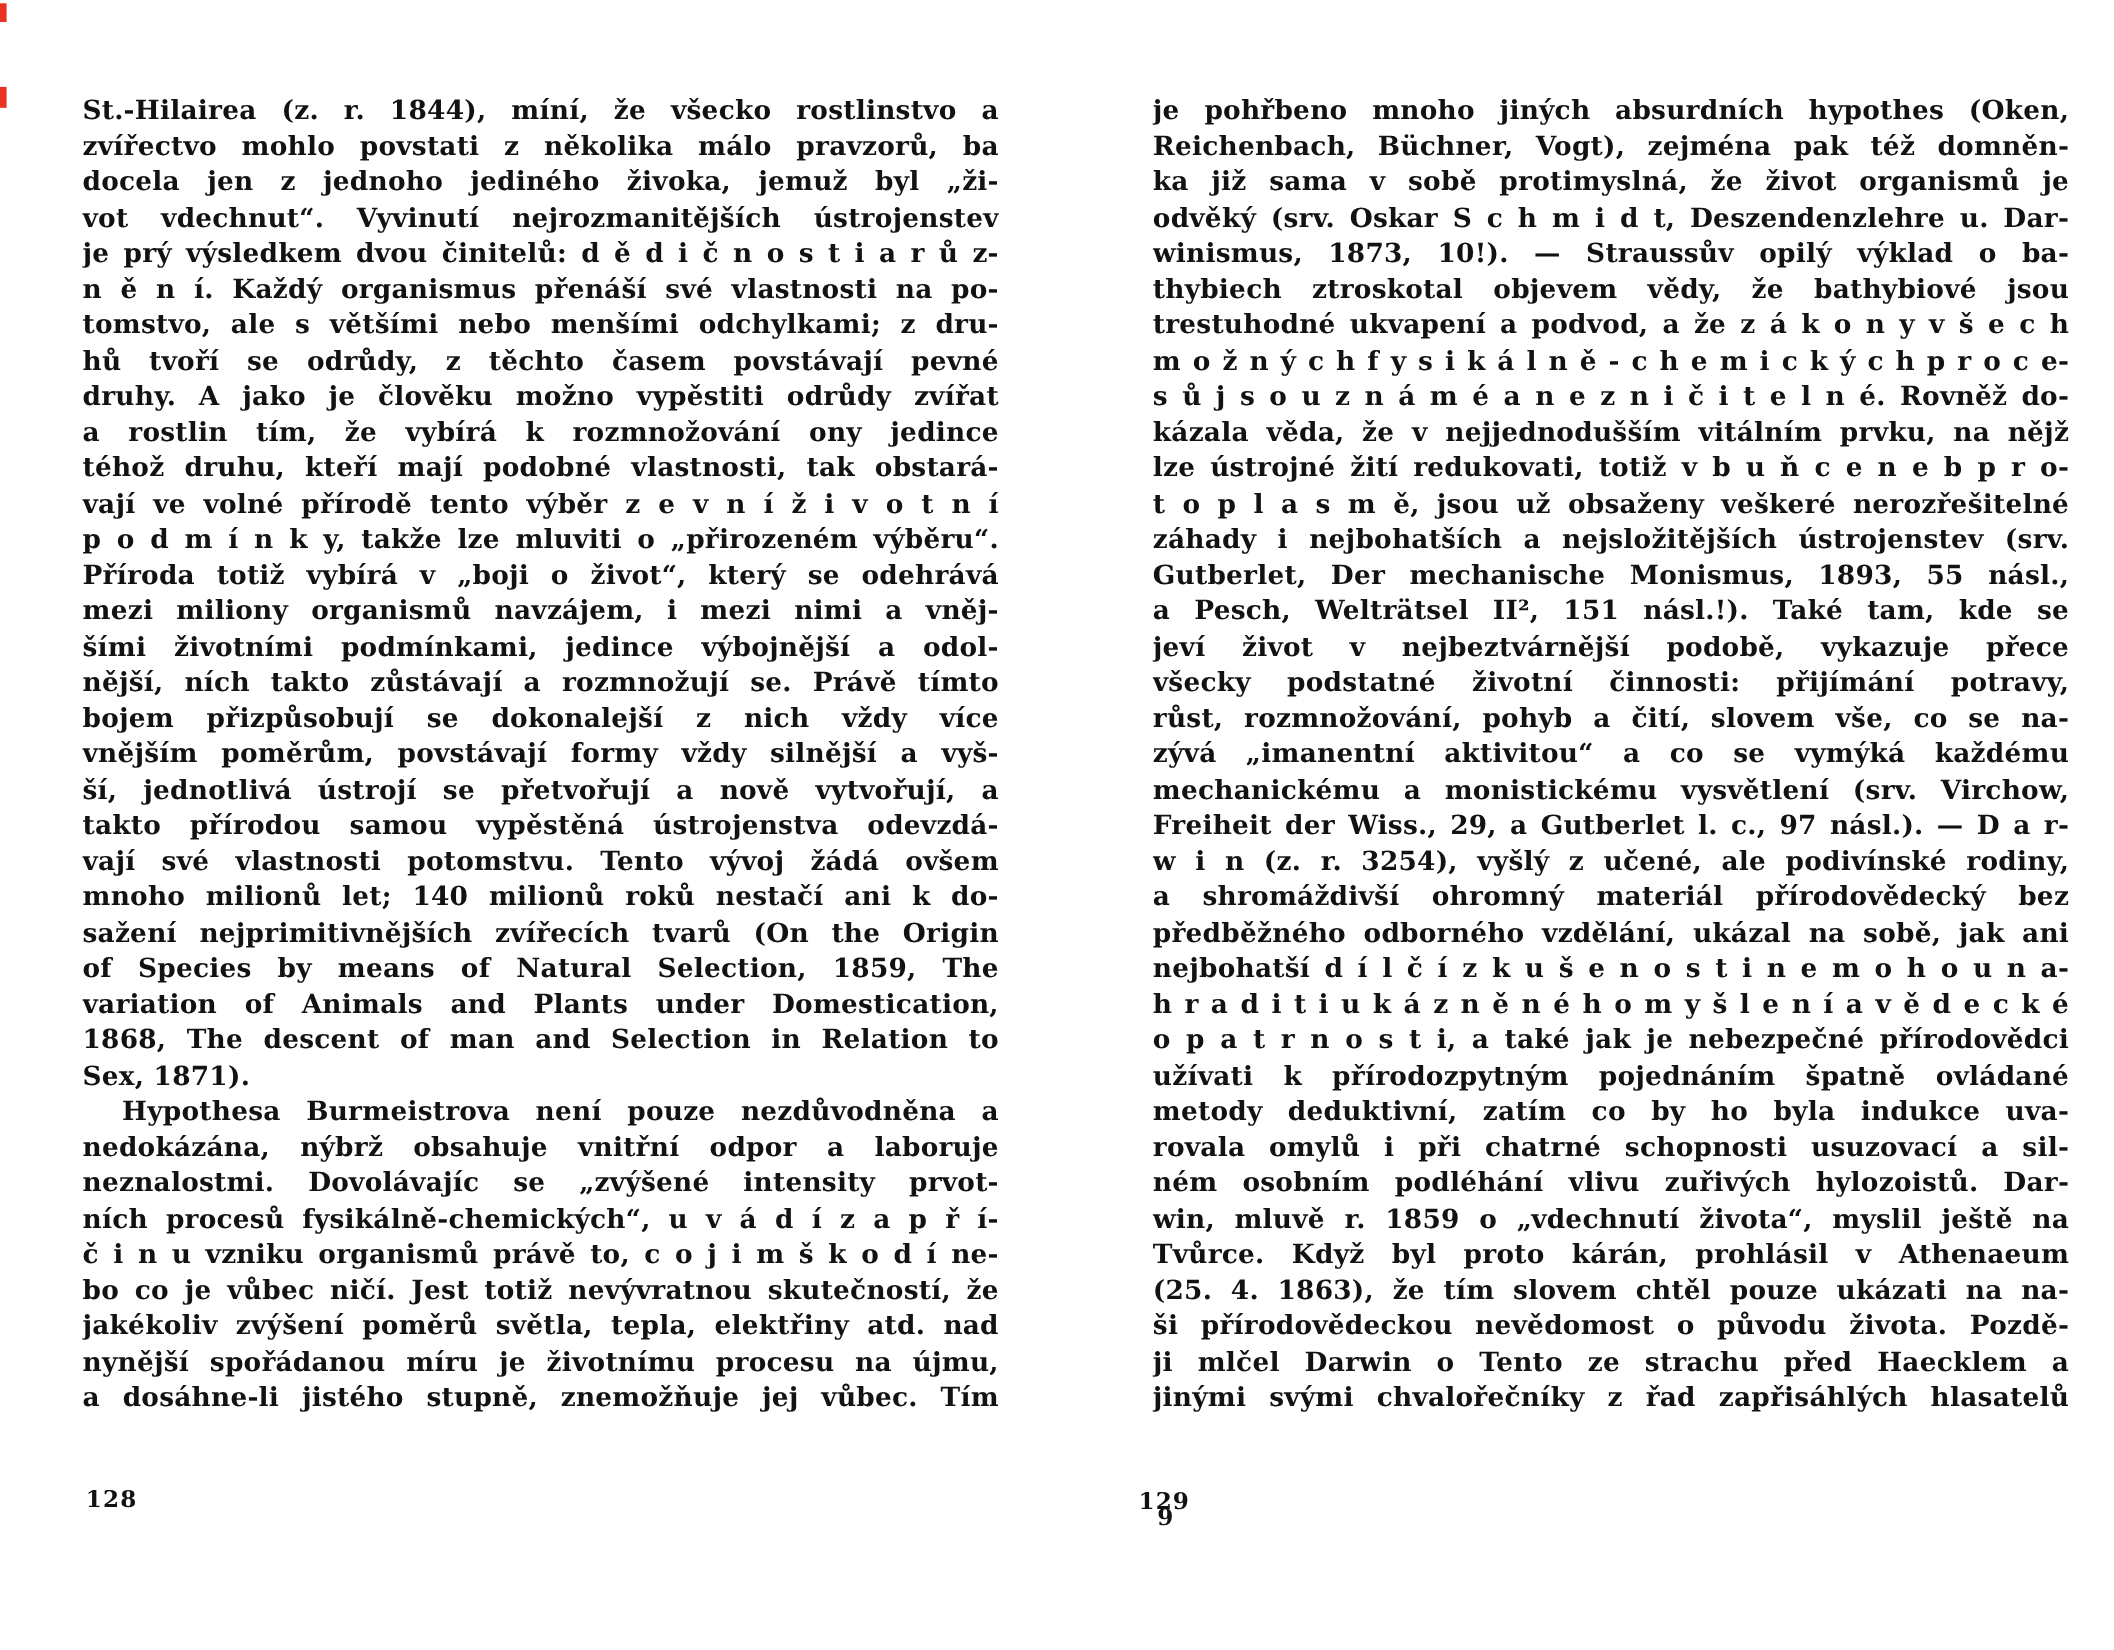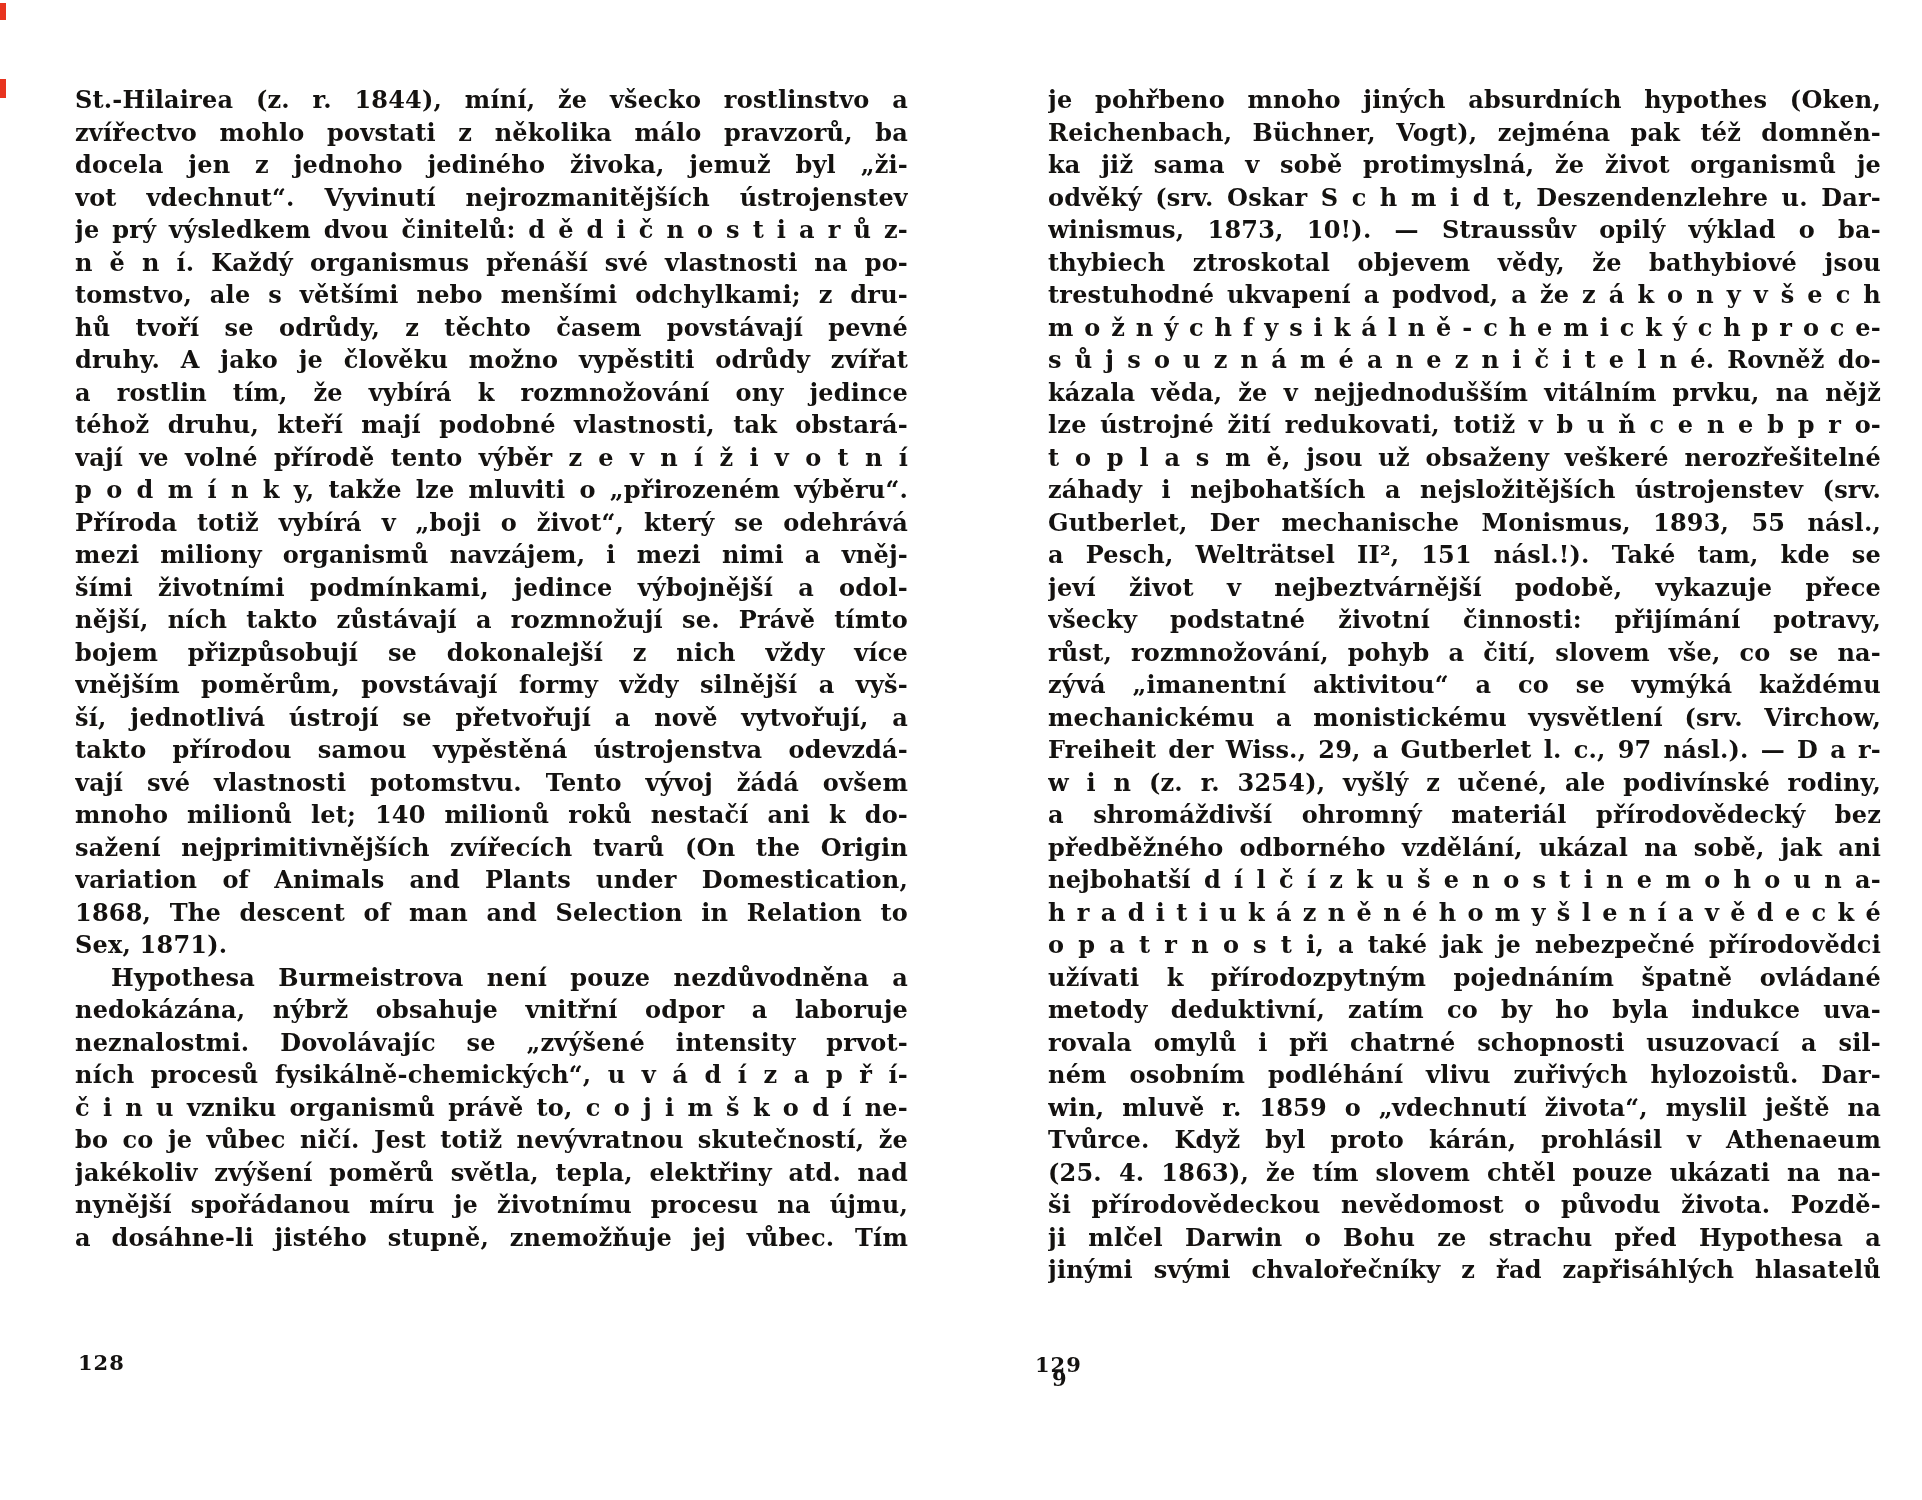--- a/index.html
+++ b/index.html
@@ -65,20 +65,21 @@
       <div class="line">mezi miliony organismů navzájem, i mezi nimi a vněj-</div>
       <div class="line">šími životními podmínkami, jedince výbojnější a odol-</div>
       <div class="line">nější, ních takto zůstávají a rozmnožují se. Právě tímto</div>
       <div class="line">bojem přizpůsobují se dokonalejší z nich vždy více</div>
       <div class="line">vnějším poměrům, povstávají formy vždy silnější a vyš-</div>
       <div class="line">ší, jednotlivá ústrojí se přetvořují a nově vytvořují, a</div>
       <div class="line">takto přírodou samou vypěstěná ústrojenstva odevzdá-</div>
       <div class="line">vají své vlastnosti potomstvu. Tento vývoj žádá ovšem</div>
       <div class="line">mnoho milionů let; 140 milionů roků nestačí ani k do-</div>
       <div class="line">sažení nejprimitivnějších zvířecích tvarů (On the Origin</div>
+      <div class="line">of Species by means of Natural Selection, 1859, The</div>
       <div class="line">variation of Animals and Plants under Domestication,</div>
       <div class="line">1868, The descent of man and Selection in Relation to</div>
       <div class="line end">Sex, 1871).</div>
       <div class="line indent">Hypothesa Burmeistrova není pouze nezdůvodněna a</div>
       <div class="line">nedokázána, nýbrž obsahuje vnitřní odpor a laboruje</div>
       <div class="line">neznalostmi. Dovolávajíc se „zvýšené intensity prvot-</div>
       <div class="line">ních procesů fysikálně-chemických“, u v á d í z a p ř í-</div>
       <div class="line">č i n u vzniku organismů právě to, c o j i m š k o d í ne-</div>
       <div class="line">bo co je vůbec ničí. Jest totiž nevývratnou skutečností, že</div>
       <div class="line">jakékoliv zvýšení poměrů světla, tepla, elektřiny atd. nad</div>
@@ -115,21 +116,21 @@
       <div class="line">h r a d i t i u k á z n ě n é h o m y š l e n í a v ě d e c k é</div>
       <div class="line">o p a t r n o s t i, a také jak je nebezpečné přírodovědci</div>
       <div class="line">užívati k přírodozpytným pojednáním špatně ovládané</div>
       <div class="line">metody deduktivní, zatím co by ho byla indukce uva-</div>
       <div class="line">rovala omylů i při chatrné schopnosti usuzovací a sil-</div>
       <div class="line">ném osobním podléhání vlivu zuřivých hylozoistů. Dar-</div>
       <div class="line">win, mluvě r. 1859 o „vdechnutí života“, myslil ještě na</div>
       <div class="line">Tvůrce. Když byl proto kárán, prohlásil v Athenaeum</div>
       <div class="line">(25. 4. 1863), že tím slovem chtěl pouze ukázati na na-</div>
       <div class="line">ši přírodovědeckou nevědomost o původu života. Pozdě-</div>
-      <div class="line">ji mlčel Darwin o Bohu ze strachu před Hypothesa a</div>
+      <div class="line">ji mlčel Darwin o Tento ze strachu před Haecklem a</div>
       <div class="line">jinými svými chvalořečníky z řad zapřisáhlých hlasatelů</div>
     </div>
 
   <div class="footer-num pageno-left">128</div>
 
   <div class="footer-num sig-mark">9</div>
 
   <div class="footer-num pageno-right">129</div>
 
 </div>

